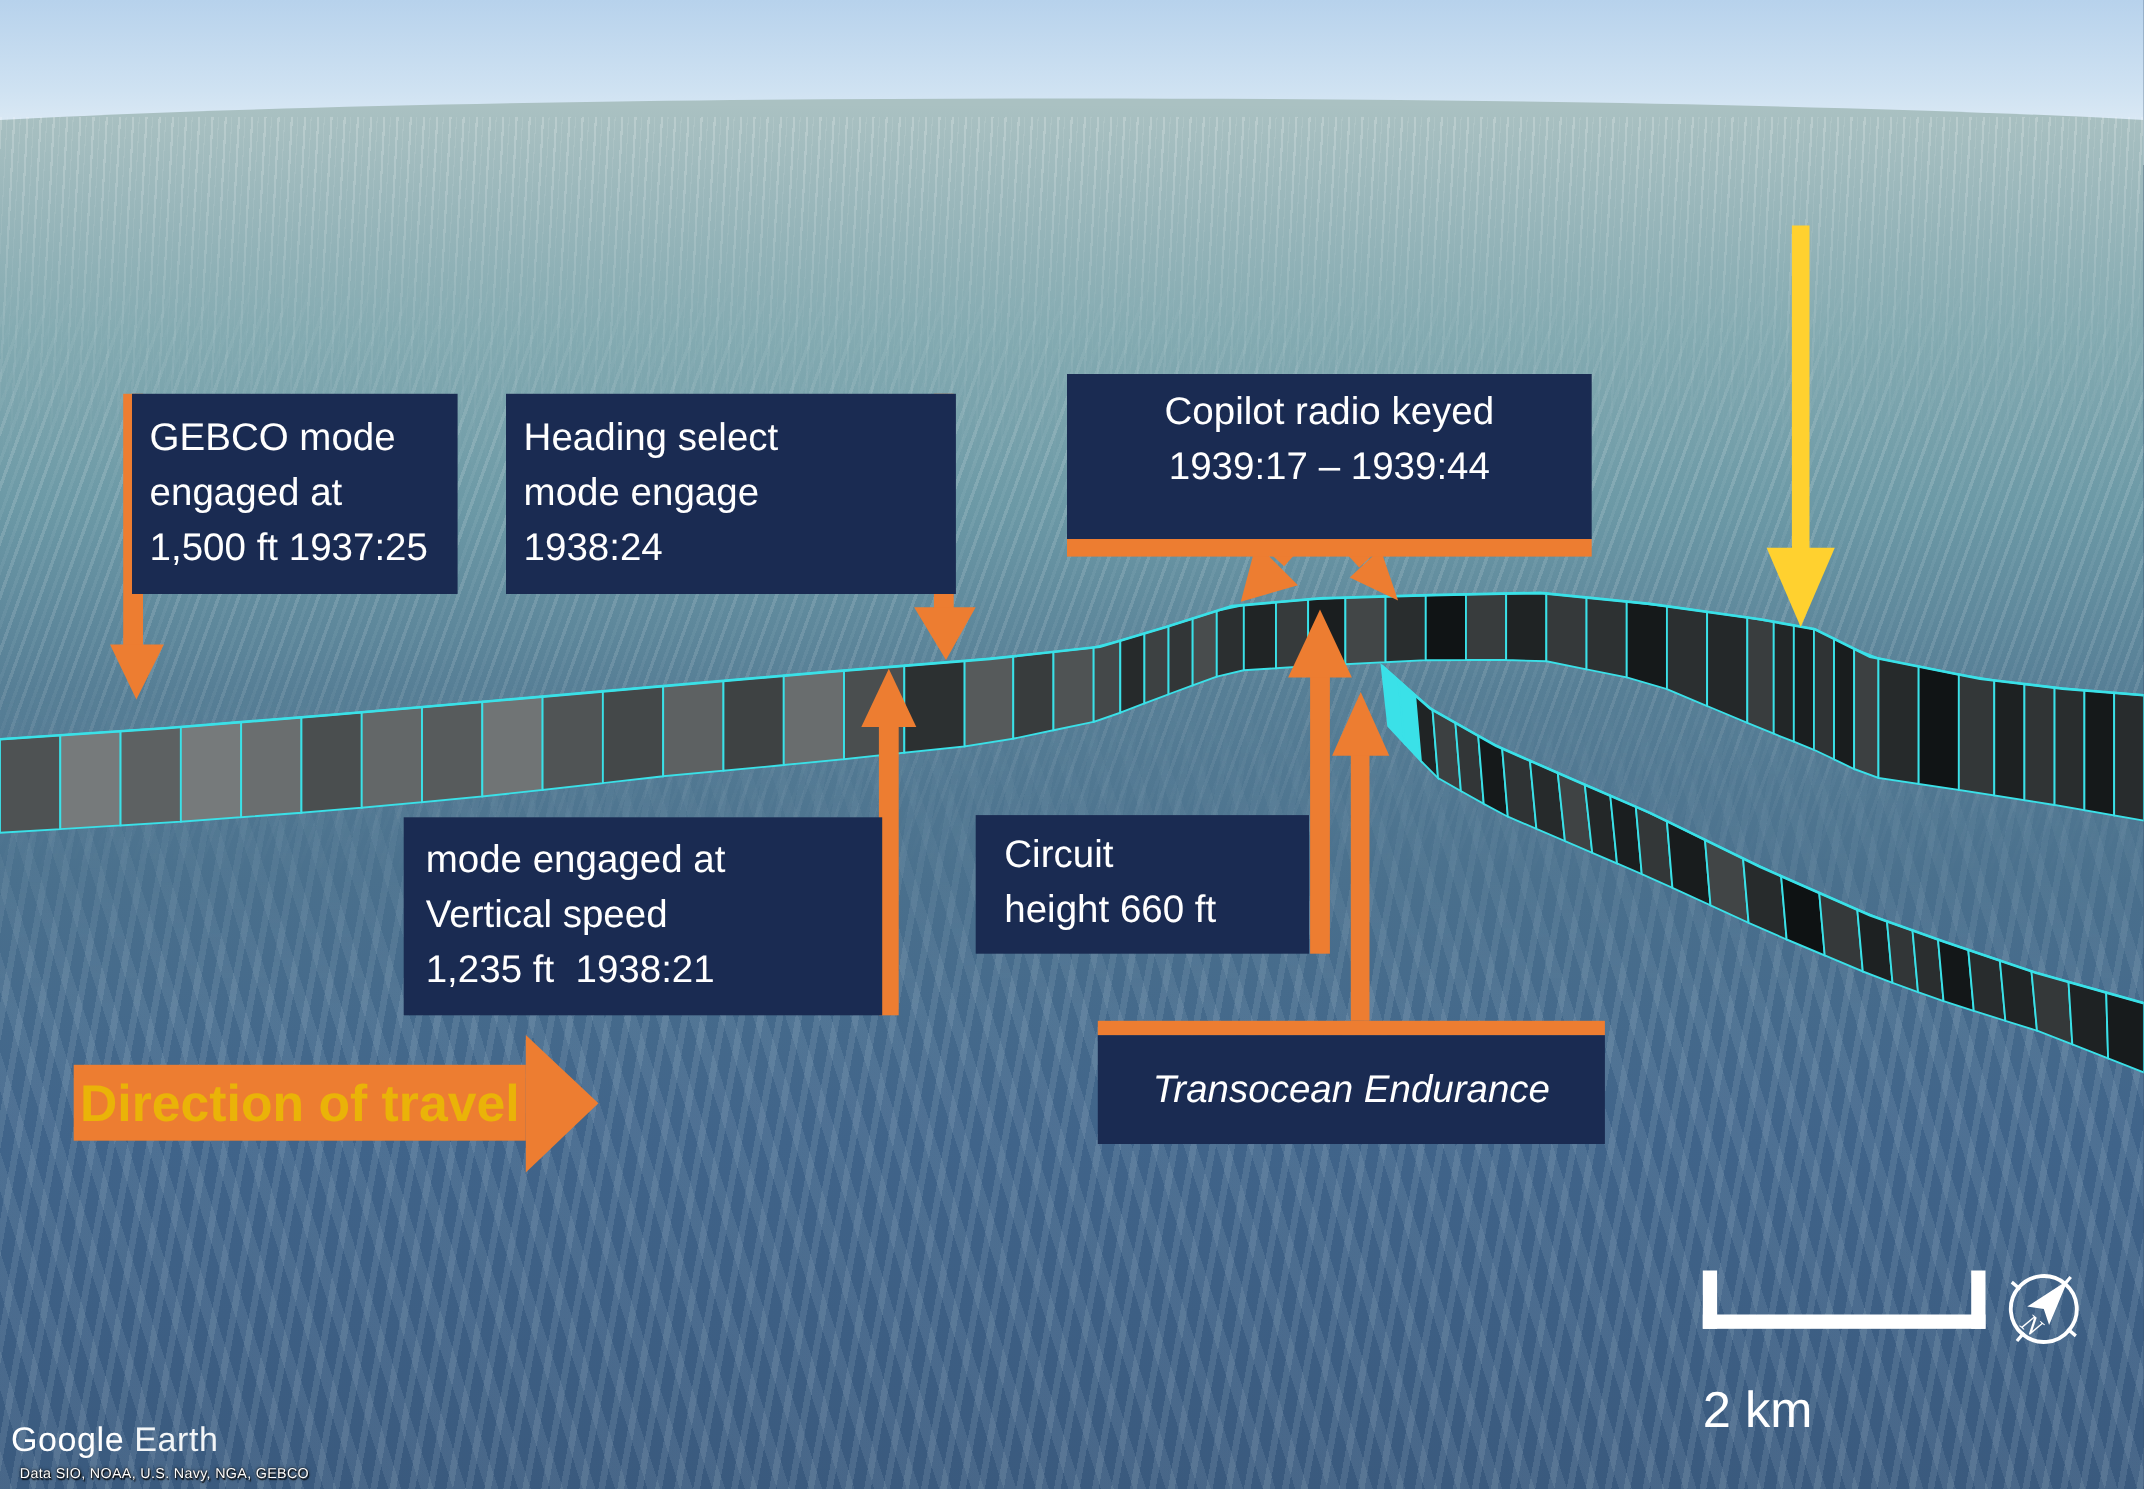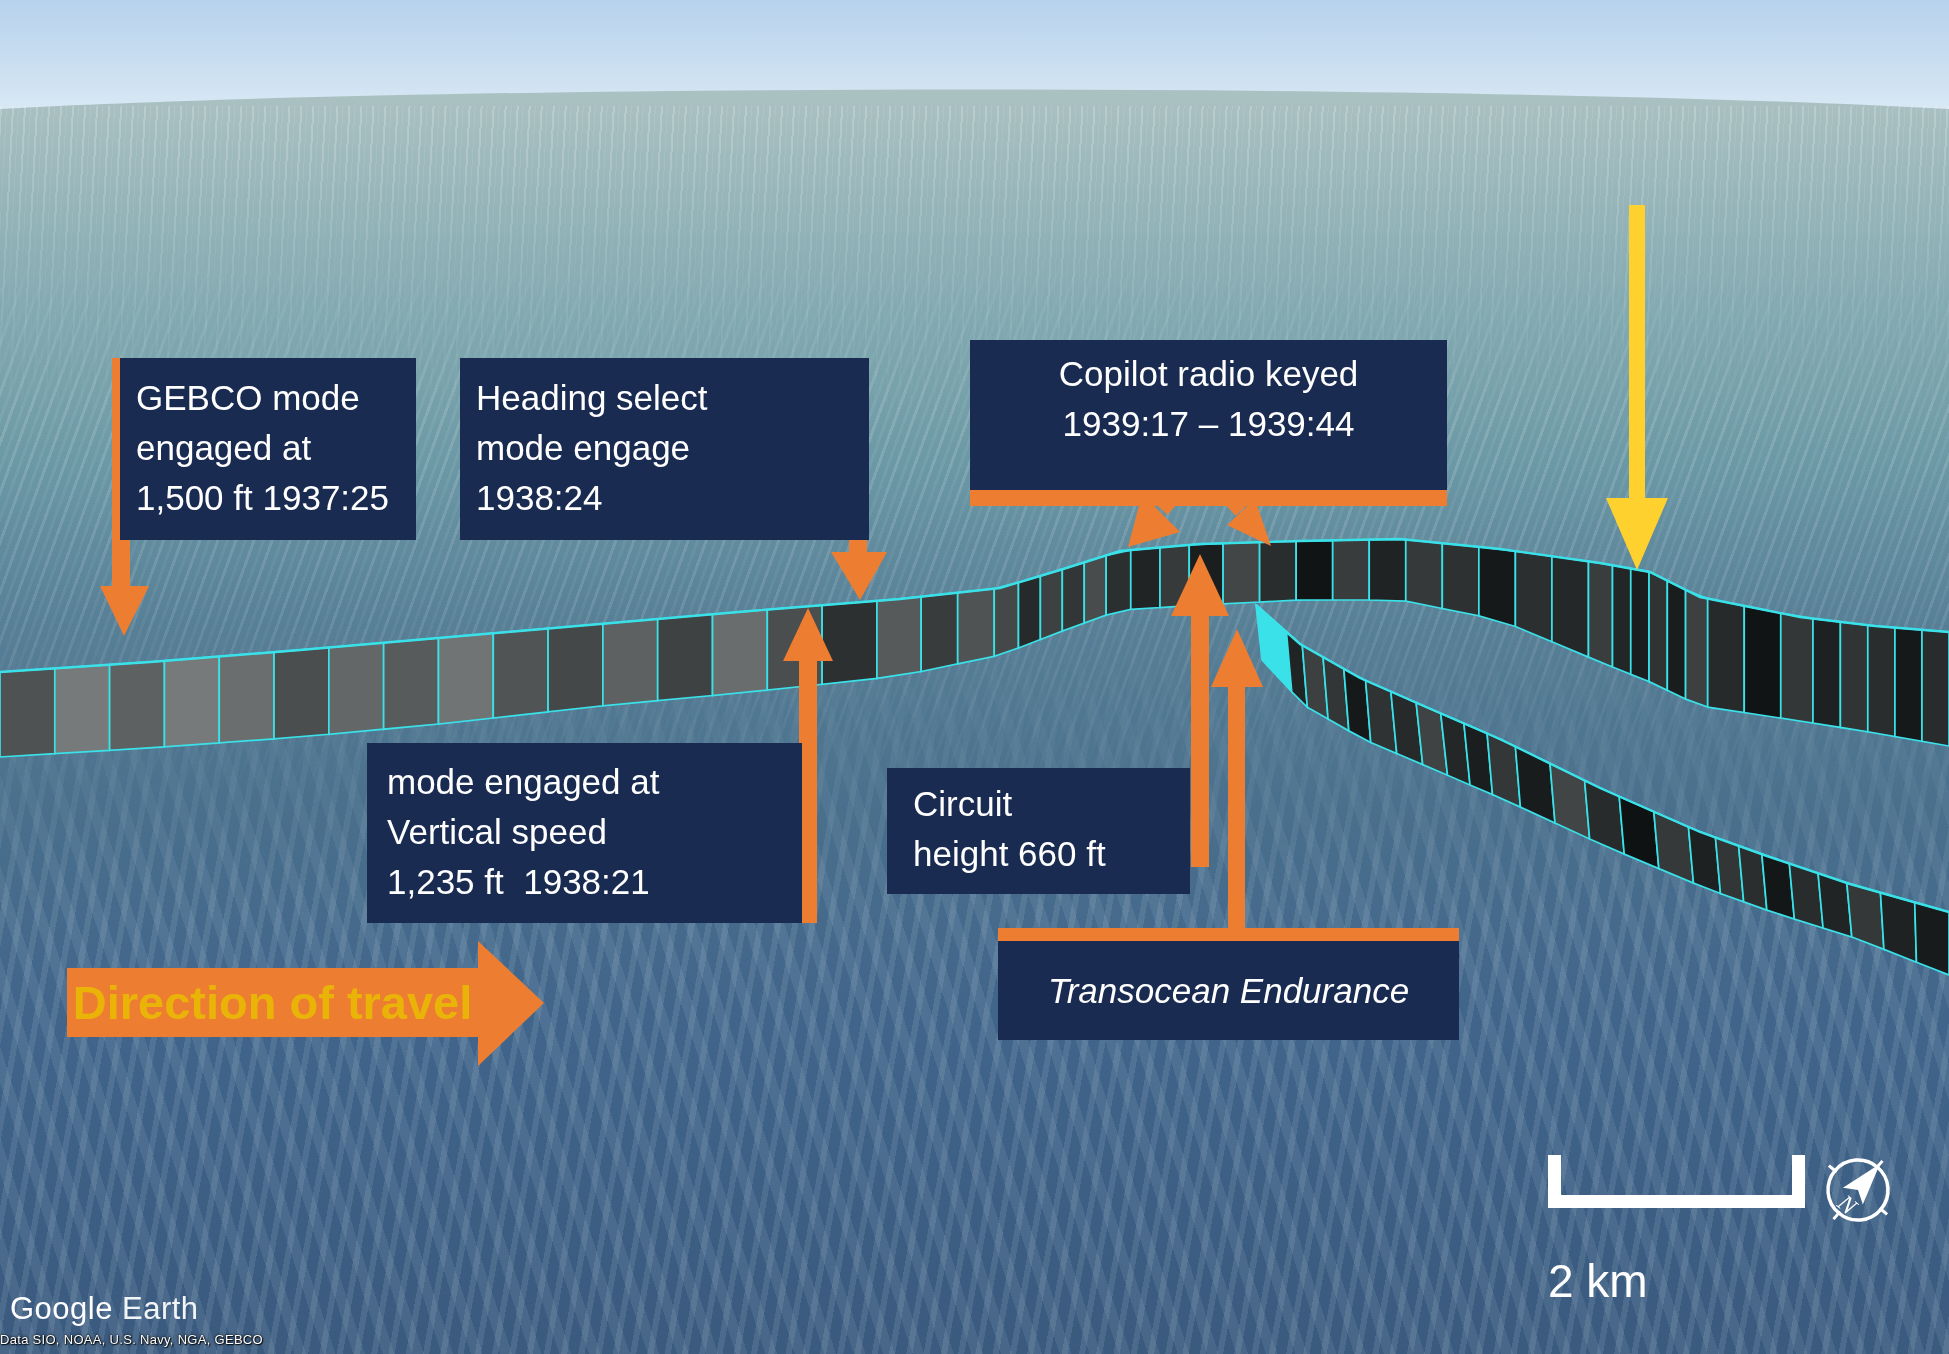--- a/index.html
+++ b/index.html
@@ -30,38 +30,38 @@
   .arrow-yellow{fill:#ffd12f;}
   
   .abox{position:absolute;background:#1a2b52;color:#ffffff;font-size:35px;line-height:50px;box-sizing:border-box;}
   .abox .line{white-space:pre;}
   #box-radalt{left:120px;top:358px;width:296px;height:182px;padding:15px 0 0 16px;}
   #box-heading{left:460px;top:358px;width:409px;height:182px;padding:15px 0 0 16px;}
   #box-copilot{left:970px;top:340px;width:477px;height:150px;text-align:center;padding-top:9px;}
   #copilot-underline{position:absolute;left:0;top:100%;width:100%;height:16px;background:#ed7d31;}
   #box-egpws{left:1182px;top:205px;width:446px;height:127px;padding:12px 0 0 26px;}
   #box-vspeed{left:367px;top:743px;width:435px;height:180px;padding:14px 0 0 20px;}
-  #box-circuit{left:887px;top:741px;width:303px;height:126px;padding:11px 0 0 26px;margin-top:27px;}
+  #box-circuit{left:887px;top:741px;width:303px;height:126px;padding:11px 0 0 26px;}
   #box-vessel{left:998px;top:941px;width:461px;height:99px;font-style:italic;
               display:flex;align-items:center;justify-content:center;}
   #vessel-overline{position:absolute;left:0;top:-13px;width:100%;height:13px;background:#ed7d31;}
   #direction-label{position:absolute;left:67px;top:968px;width:411px;height:69px;
      display:flex;align-items:center;justify-content:center;color:#eab308;
      font-size:47px;font-weight:bold;}
   
   #scalebar{position:absolute;left:1548px;top:1155px;width:257px;height:53px;box-sizing:border-box;
      border-left:13px solid #fff;border-right:13px solid #fff;border-bottom:13px solid #fff;}
   #scale-label{position:absolute;left:1548px;top:1254px;width:257px;text-align:left;
      color:#fff;font-size:46px;}
   #compass{position:absolute;left:1818px;top:1150px;}
   
   #ge-logo{position:absolute;left:10px;top:1291px;color:#fff;font-size:31px;letter-spacing:.5px;}
   #ge-logo .g1{font-weight:500;}
   #ge-logo .g2{font-weight:300;margin-left:9px;color:#f2f5f7;}
-  #attribution{position:absolute;left:0;top:1332px;color:#fff;font-size:13px;letter-spacing:.3px;
+  #attribution{position:absolute;left:18px;top:1332px;color:#fff;font-size:13px;letter-spacing:.3px;
      text-shadow:0 0 3px rgba(0,0,0,.95),0 0 1px #000,1px 1px 1px rgba(0,0,0,.8);text-align:right;}
 </style>
 </head>
 <body>
 
 <div id="stage">
 
   <div id="sky"></div>
 
   <svg id="ocean-svg" width="1949" height="1354">

